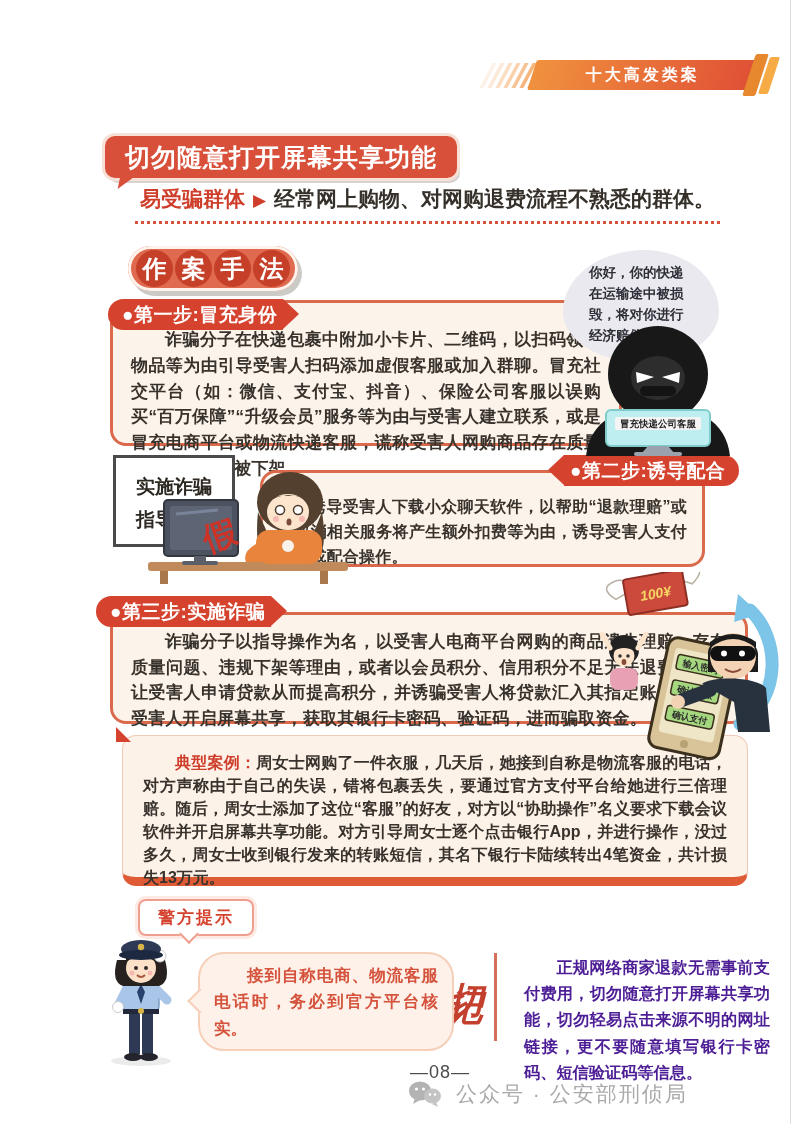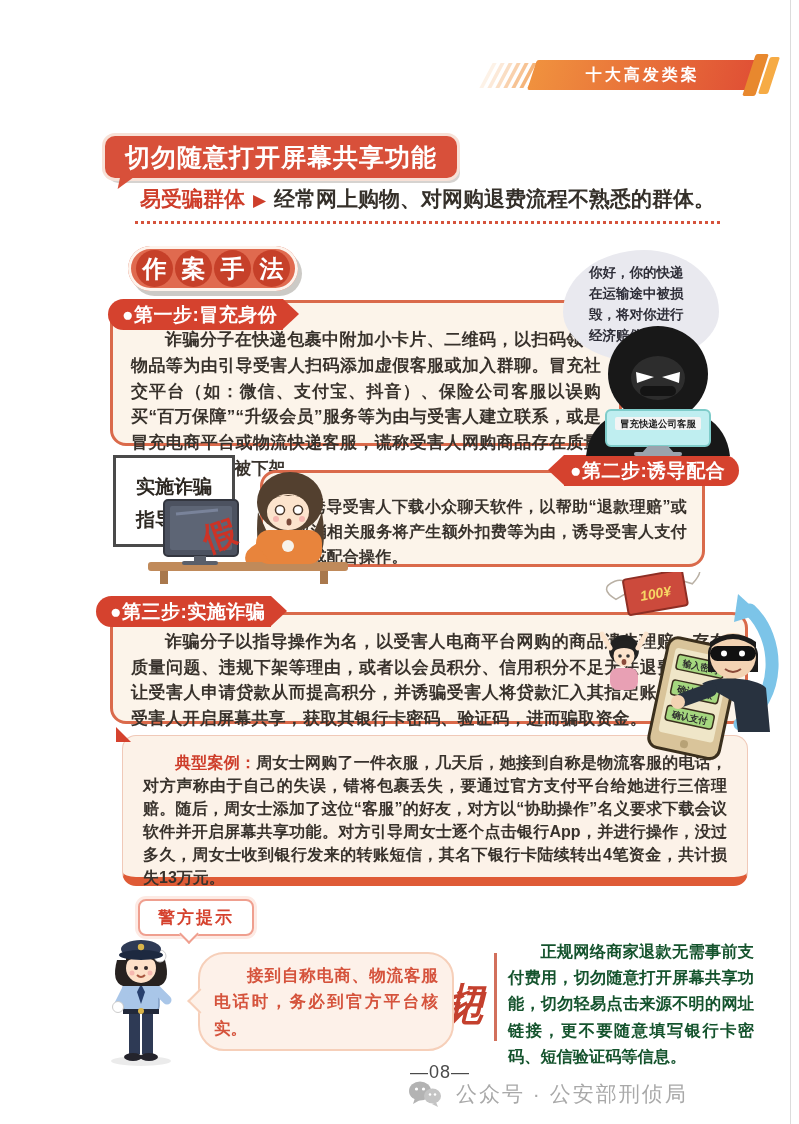--- a/index.html
+++ b/index.html
@@ -136,21 +136,21 @@
     border-left:2px solid #f6cfb9;border-bottom:2px solid #f6cfb9;transform:rotate(45deg);
   }
   .police-bubble p{margin:0;color:#d5533c;font-size:16.5px;font-weight:bold;line-height:1.6;
     text-indent:2em;text-align:justify;}
   .remember{
     left:444px;top:952px;color:#c4402e;font-size:36px;font-weight:bold;line-height:1.2;
     writing-mode:vertical-rl;font-family:"DejaVu Serif",serif;font-style:italic;letter-spacing:8px;
   }
   .vdivider{left:494px;top:953px;width:3px;height:88px;background:#d2705c;}
   .tips{
-    left:508px;top:938px;width:246px;margin:0;color:#14532d;font-size:16.2px;font-weight:bold;
+    left:508px;top:938px;width:246px;margin:16px;color:#4c1d95;font-size:16.2px;font-weight:bold;
     line-height:1.62;text-indent:2em;text-align:justify;
   }
 
   
   .pagenum{left:290px;top:1062px;width:180px;text-align:right;color:#4a4a4a;font-size:18px;letter-spacing:1px;}
   .footer{left:408px;top:1080px;display:flex;align-items:center;gap:14px;color:#a9a9a9;font-size:21px;letter-spacing:2px;}
 </style>
 </head>
 <body>
 

